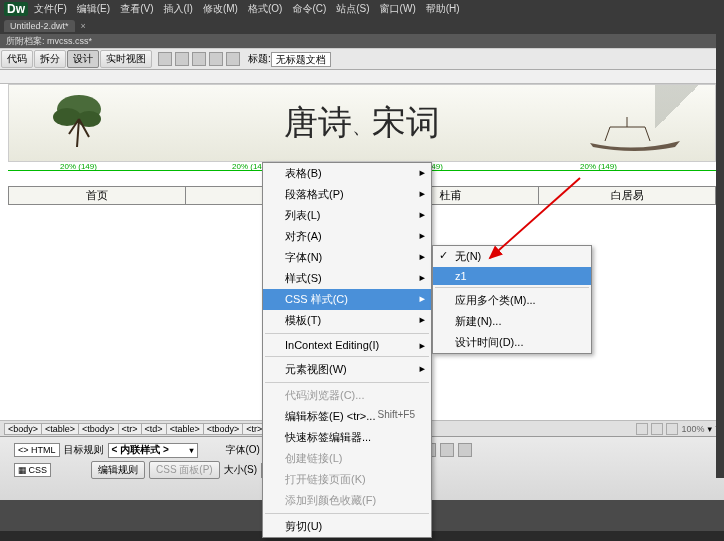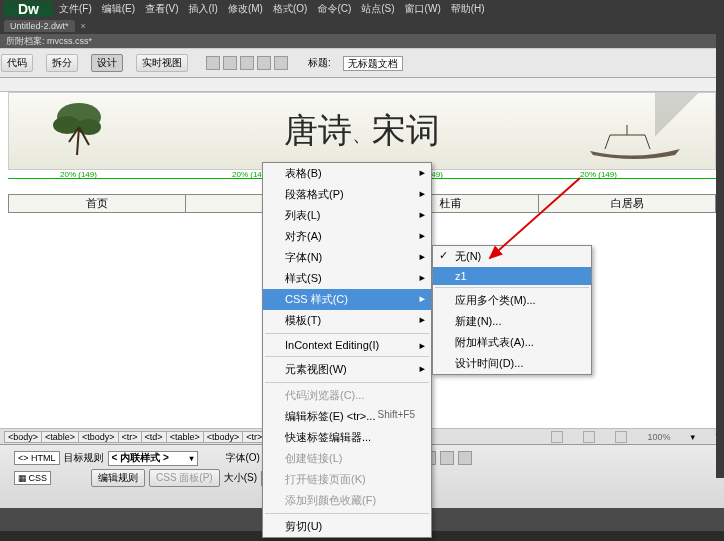--- a/index.html
+++ b/index.html
@@ -1,28 +1,28 @@
 <!DOCTYPE html>
 <html><head>
 <meta charset="utf-8">
 <style>
   * { box-sizing: border-box; margin: 0; padding: 0; }
   body { font-family: "Microsoft YaHei", sans-serif; font-size: 11px; background: #4a4a4a; width: 724px; height: 541px; overflow: hidden; position: relative; }
   
   .menubar { background: #3a3a3a; color: #ddd; height: 18px; display: flex; align-items: center; padding-left: 4px; gap: 2px; }
-  .menubar .logo { background: #14532d; color: #fff; padding: 0 14px; font-weight: bold; font-size: 14px; border-radius: 2px; }
+  .menubar .logo { background: #14532d; color: #fff; padding: 0 3px; font-weight: bold; font-size: 12px; border-radius: 2px; }
   .menubar .menu-item { padding: 0 4px; font-size: 10px; }
   
   .doctabs { background: #3a3a3a; height: 16px; display: flex; align-items: center; padding-left: 4px; gap: 6px; }
   .doctabs .tab { background: #555; color: #ddd; padding: 1px 6px; font-size: 9px; border-top-left-radius: 3px; border-top-right-radius: 3px; }
   .doctabs .close { color: #aaa; font-size: 9px; }
   
   .subbar { background: #585858; height: 14px; color: #ddd; font-size: 9px; padding-left: 6px; display: flex; align-items: center; }
   
-  .toolbar { background: #e8e8e8; border-top: 1px solid #ccc; border-bottom: 1px solid #aaa; height: 30px; display: flex; align-items: center; gap: 12px; }
+  .toolbar { background: #e8e8e8; border-top: 1px solid #ccc; border-bottom: 1px solid #aaa; height: 22px; display: flex; align-items: center; gap: 0; }
   .toolbar .tbtn { border: 1px solid #bbb; background: linear-gradient(#f5f5f5,#ddd); padding: 1px 5px; font-size: 10px; margin-left: 1px; border-radius: 2px; }
   .toolbar .tbtn.active { background: #d0d0d0; border-color: #888; }
   .toolbar .icons { display: flex; gap: 3px; margin-left: 6px; }
   .toolbar .icon { width: 14px; height: 14px; background: #ccc; border: 1px solid #999; }
   .toolbar .label { font-size: 10px; margin-left: 8px; }
   .toolbar .titlebox { background: #fff; border: 1px solid #999; padding: 0 4px; font-size: 10px; min-width: 60px; height: 15px; }
   
   .ruler { background: #f0f0f0; height: 14px; border-bottom: 1px solid #bbb; }
   
   .canvas-area { background: #fff; height: 336px; position: relative; overflow: hidden; }
@@ -47,21 +47,21 @@
   .ctx .item.highlight { background: #4a90d9; color: #fff; }
   .ctx .item .arrow { position: absolute; right: 6px; }
   .ctx .item .shortcut { position: absolute; right: 16px; color: #666; font-size: 10px; }
   .ctx .item .check { position: absolute; left: 6px; }
   .ctx .sep { height: 1px; background: #ccc; margin: 2px 2px; }
   
   .arrow-annot { position: absolute; z-index: 200; }
   
   .tag-selector { background: #e0e0e0; height: 16px; border-top: 1px solid #bbb; display: flex; align-items: center; justify-content: space-between; font-size: 9px; padding: 0 4px; }
   .tag-selector .tags span { border: 1px solid #aaa; padding: 0 3px; background: #eee; margin-right: -1px; text-align: center; }
-  .tag-selector .right-tools { display: flex; align-items: center; gap: 20px; }
+  .tag-selector .right-tools { display: flex; align-items: center; gap: 3px; }
   .tag-selector .right-tools .dim { color: #666; }
   .tag-selector .ri { width: 12px; height: 12px; background: #ddd; border: 1px solid #aaa; }
   
   .props { background: linear-gradient(#eaeaea,#d8d8d8); height: 64px; border-top: 1px solid #999; padding: 4px 14px; }
   .props-row { display: flex; align-items: center; gap: 4px; height: 18px; margin-bottom: 2px; }
   .props .plabel { font-size: 10px; }
   .props .pselect { background: #fff; border: 1px solid #888; font-size: 10px; padding: 0 3px; height: 15px; min-width: 60px; display: flex; align-items: center; justify-content: space-between; }
   .props .pbtn { background: linear-gradient(#f5f5f5,#ddd); border: 1px solid #888; font-size: 10px; padding: 1px 6px; border-radius: 2px; }
   .props .pbtn.disabled { color: #999; }
   .props .tag-icon { background: #fff; border: 1px solid #888; padding: 1px 3px; font-size: 9px; display: inline-flex; align-items: center; gap: 2px; }
@@ -177,21 +177,20 @@
     <div class="sep"></div>
     <div class="item">剪切(U)</div>
   </div>
 
 <div class="ctx" id="ctx-sub" style="left:432px;top:245px;width:140px;">
     <div class="item">无(N)<span class="check">✓</span></div>
     <div class="item highlight">z1</div>
     <div class="sep"></div>
     <div class="item">应用多个类(M)...</div>
     <div class="item">新建(N)...</div>
-    <div class="item">附加样式表(A)...</div>
     <div class="item">设计时间(D)...</div>
   </div>
 
 <svg class="arrow-annot" style="left:470px;top:170px;" width="120" height="100">
   <defs>
       <marker id="ah" markerWidth="8" markerHeight="8" refX="6" refY="3" orient="auto">
         <path d="M0,0 L7,3 L0,6 Z" fill="#d00"></path>
       </marker>
     </defs>
   <line x1="110" y1="8" x2="20" y2="88" stroke="#d00" stroke-width="2" marker-end="url(#ah)"></line>

